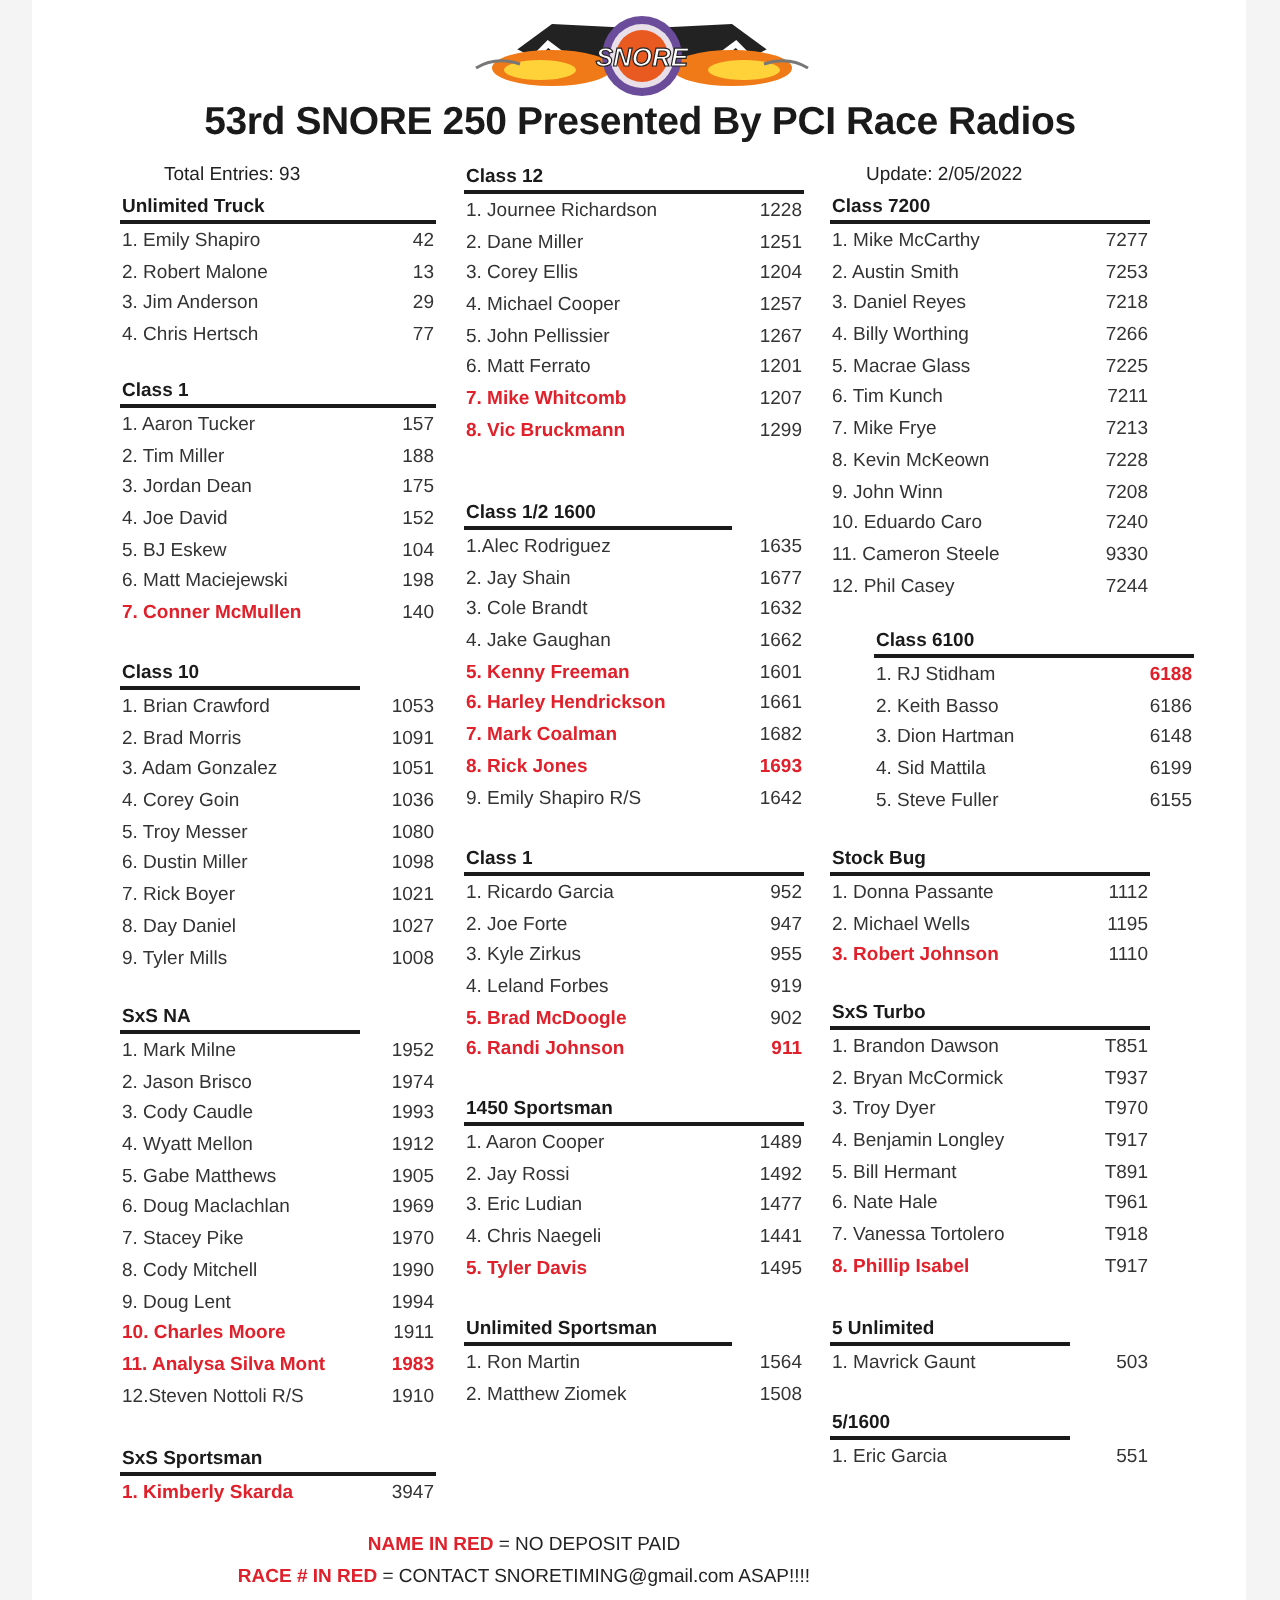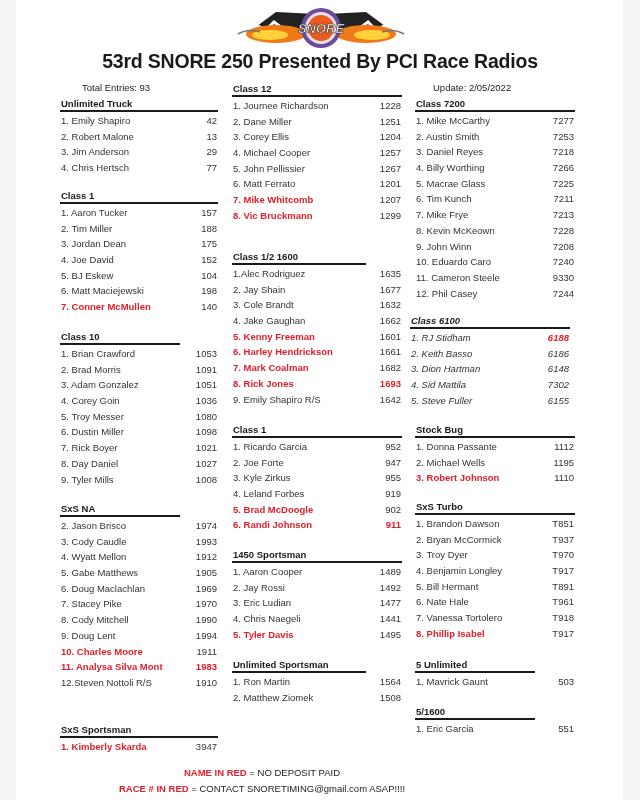--- a/index.html
+++ b/index.html
@@ -158,20 +158,24 @@
       </div>
       <div class="row">
         <span class="name">9. Tyler Mills</span>
         <span class="num">1008</span>
       </div>
     </div>
     <div class="section" style="left: 60px; top: 502px; width: 158px;">
       <div class="sec-title">SxS NA</div>
       <div class="sec-rule" style="width: 120px;"></div>
       <div class="row">
+        <span class="name">1. Mark Milne</span>
+        <span class="num">1952</span>
+      </div>
+      <div class="row">
         <span class="name">2. Jason Brisco</span>
         <span class="num">1974</span>
       </div>
       <div class="row">
         <span class="name">3. Cody Caudle</span>
         <span class="num">1993</span>
       </div>
       <div class="row">
         <span class="name">4. Wyatt Mellon</span>
         <span class="num">1912</span>
@@ -402,38 +406,38 @@
       </div>
       <div class="row">
         <span class="name">11. Cameron Steele</span>
         <span class="num">9330</span>
       </div>
       <div class="row">
         <span class="name">12. Phil Casey</span>
         <span class="num">7244</span>
       </div>
     </div>
-    <div class="section" style="left: 410px; top: 314px; width: 160px; font-style: italic;">
+    <div class="section" style="left: 437px; top: 314px; width: 160px;">
       <div class="sec-title">Class 6100</div>
       <div class="sec-rule" style="width: 160px;"></div>
       <div class="row">
         <span class="name">1. RJ Stidham</span>
         <span class="num red">6188</span>
       </div>
       <div class="row">
         <span class="name">2. Keith Basso</span>
         <span class="num">6186</span>
       </div>
       <div class="row">
         <span class="name">3. Dion Hartman</span>
         <span class="num">6148</span>
       </div>
       <div class="row">
         <span class="name">4. Sid Mattila</span>
-        <span class="num">7302</span>
+        <span class="num">6199</span>
       </div>
       <div class="row">
         <span class="name">5. Steve Fuller</span>
         <span class="num">6155</span>
       </div>
     </div>
     <div class="section" style="left: 415px; top: 423px; width: 160px;">
       <div class="sec-title">Stock Bug</div>
       <div class="sec-rule" style="width: 160px;"></div>
       <div class="row">

